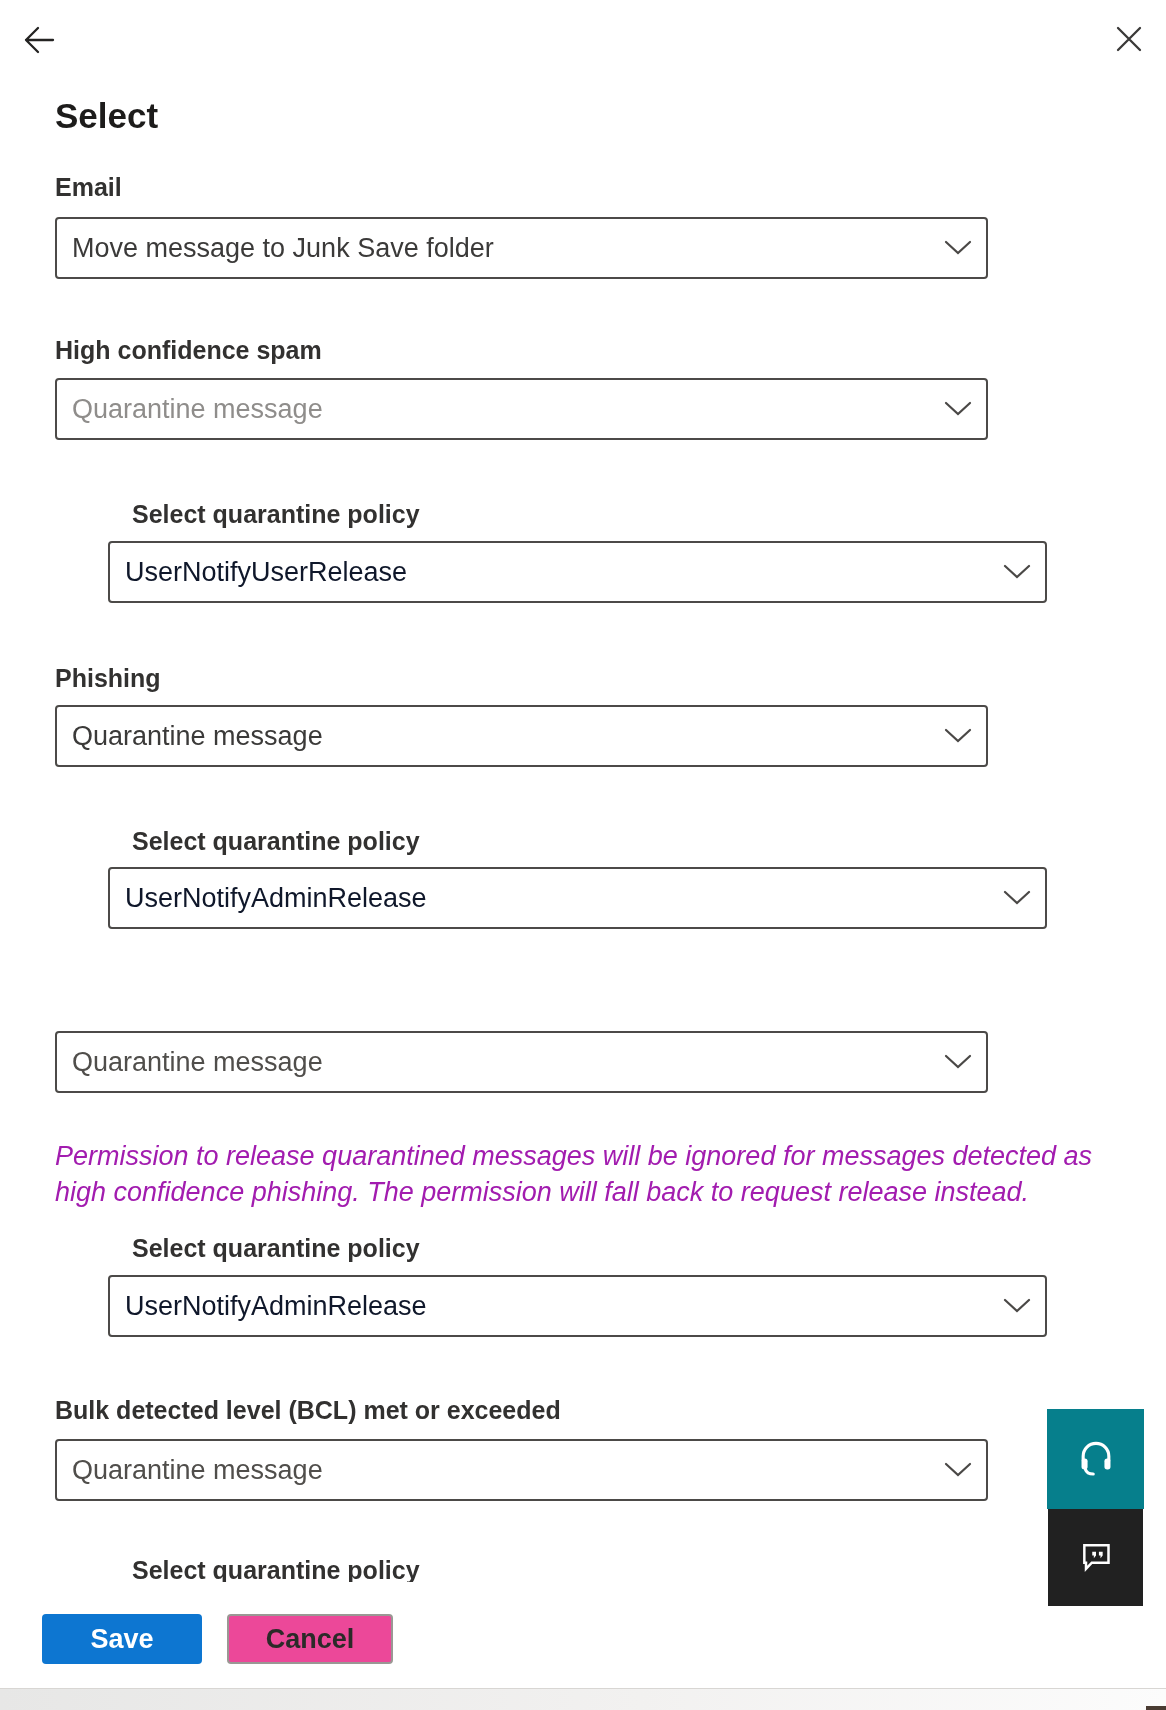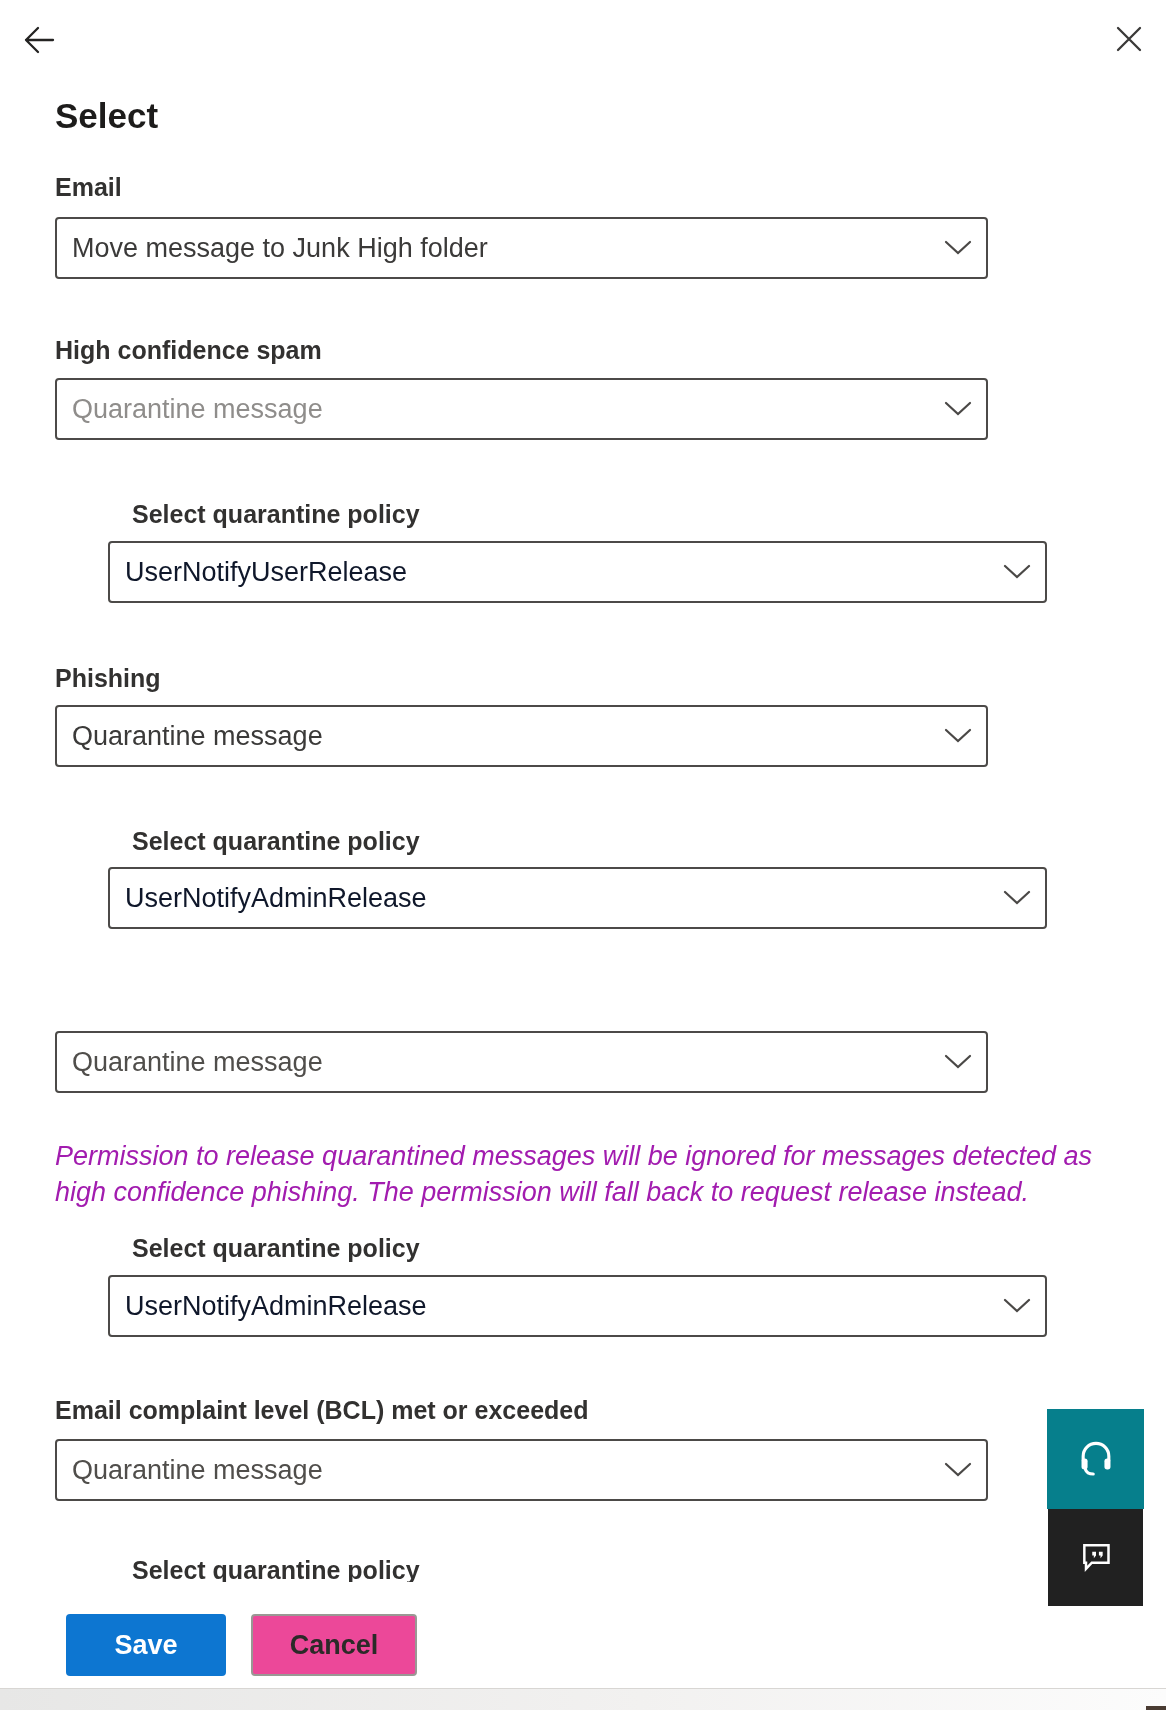--- a/index.html
+++ b/index.html
@@ -32,22 +32,22 @@
   
   .note{position:absolute;left:55px;top:1138px;width:1078px;font-size:27px;line-height:36px;color:#a21caf;font-style:italic;}
   
   .footer{position:absolute;left:0;top:1582px;width:1166px;height:106px;background:#ffffff;z-index:5;}
   .bottom-strip{
     position:absolute;left:0;top:1688px;width:1166px;height:22px;z-index:5;
     background:linear-gradient(90deg,#e7e7e6 0%,#f2f1f0 55%,#fcfcfc 100%);
     border-top:1px solid #d8d6d3;box-sizing:border-box;
   }
   .btn{
-    position:absolute;top:1614px;height:62px;border-radius:4px;font-size:27px;font-weight:600;
-    font-family:"Liberation Sans",sans-serif;cursor:pointer;z-index:6;margin-left:24px;
+    position:absolute;top:1614px;height:50px;border-radius:4px;font-size:27px;font-weight:600;
+    font-family:"Liberation Sans",sans-serif;cursor:pointer;z-index:6;
   }
   .btn-save{left:42px;width:160px;background:#0d76d1;border:none;color:#ffffff;}
   .btn-cancel{left:227px;width:166px;background:#ec4899;border:2px solid #9a9894;color:#2b2a28;box-sizing:border-box;}
   
   .float-btn{position:absolute;border:none;padding:0;cursor:pointer;z-index:7;display:flex;align-items:center;justify-content:center;}
   .help-btn{left:1047px;top:1409px;width:97px;height:100px;background:#067f8c;}
   .chat-btn{left:1048px;top:1509px;width:95px;height:97px;background:#212121;}
   .corner-mark{position:absolute;left:1146px;top:1706px;width:20px;height:4px;background:#4a3c33;z-index:8;}
 </style>
 </head>
@@ -67,21 +67,21 @@
       <svg width="28" height="28" viewBox="0 0 28 28">
         <path d="M3 3 L25 25 M25 3 L3 25" stroke="#3a3938" stroke-width="2.3" stroke-linecap="round"></path>
       </svg>
     </span>
   </button>
 
   <div class="page-title">Select</div>
 
   <div class="flabel" style="top:173px">Email</div>
   <div class="dropdown" style="top:217px">
-    <span class="dval tone-dark">Move message to Junk High folder</span>
+    <span class="dval tone-dark">Move message to Junk Save folder</span>
     <span class="chev">
       <svg width="28" height="16" viewBox="0 0 28 16">
           <path d="M2 2 L14 13 L26 2" stroke="#4a4846" stroke-width="2.2" fill="none" stroke-linecap="round"></path>
         </svg>
     </span>
   </div>
 
   <div class="flabel" style="top:336px">High confidence spam</div>
   <div class="dropdown" style="top:378px">
     <span class="dval tone-muted">Quarantine message</span>
@@ -136,21 +136,21 @@
   <div class="flabel indent" style="top:1234px">Select quarantine policy</div>
   <div class="dropdown indent" style="top:1275px">
     <span class="dval tone-value">UserNotifyAdminRelease</span>
     <span class="chev">
       <svg width="28" height="16" viewBox="0 0 28 16">
           <path d="M2 2 L14 13 L26 2" stroke="#4a4846" stroke-width="2.2" fill="none" stroke-linecap="round"></path>
         </svg>
     </span>
   </div>
 
-  <div class="flabel" style="top:1396px">Email complaint level (BCL) met or exceeded</div>
+  <div class="flabel" style="top:1396px">Bulk detected level (BCL) met or exceeded</div>
   <div class="dropdown" style="top:1439px">
     <span class="dval tone-mid">Quarantine message</span>
     <span class="chev">
       <svg width="28" height="16" viewBox="0 0 28 16">
           <path d="M2 2 L14 13 L26 2" stroke="#4a4846" stroke-width="2.2" fill="none" stroke-linecap="round"></path>
         </svg>
     </span>
   </div>
 
   <div class="flabel indent" style="top:1556px">Select quarantine policy</div>

